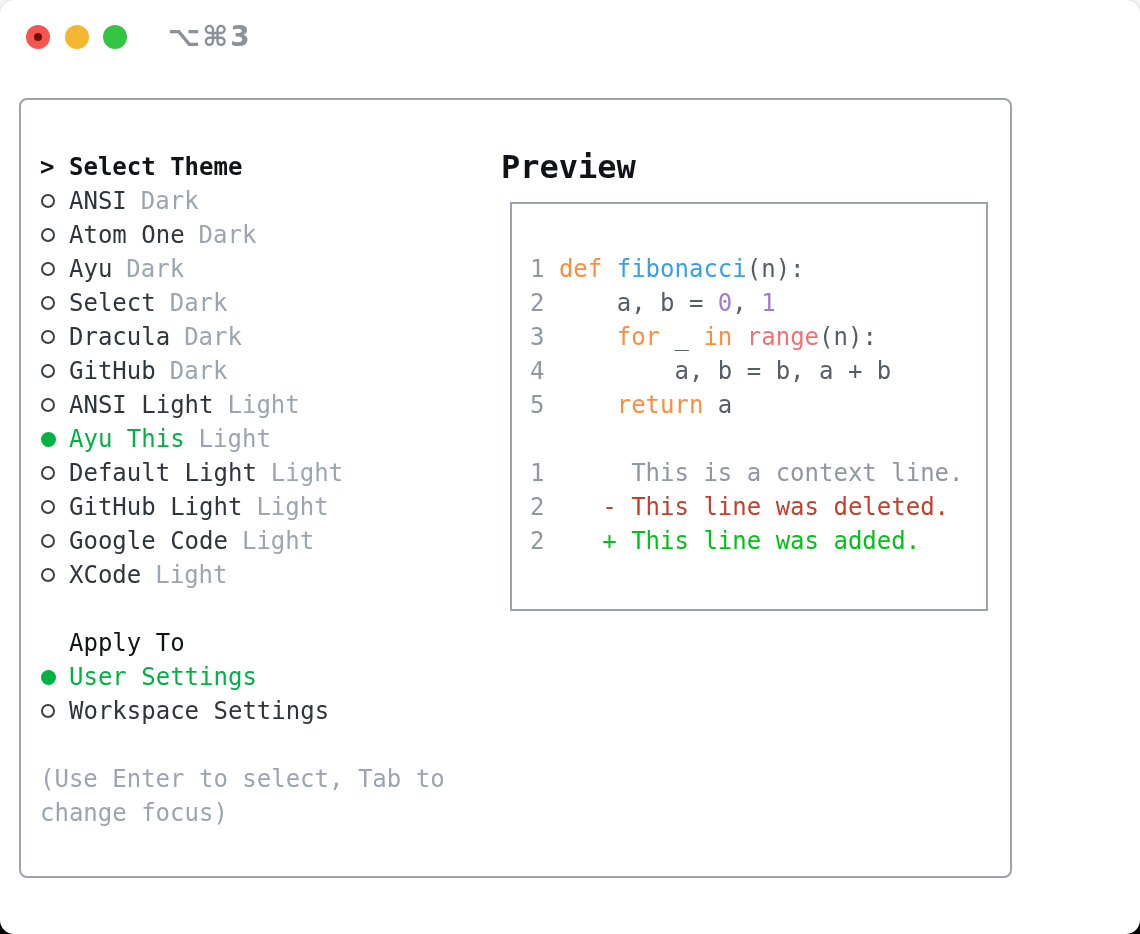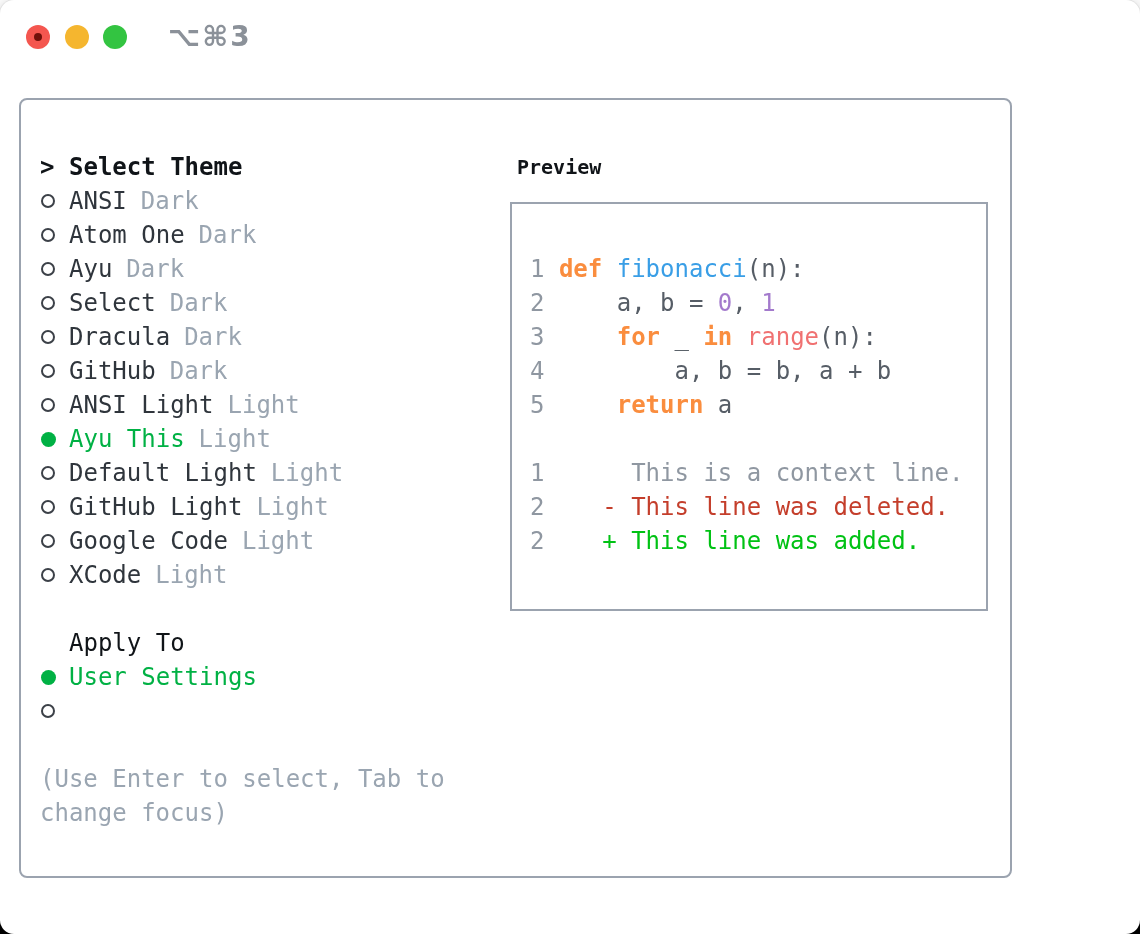--- a/index.html
+++ b/index.html
@@ -36,29 +36,29 @@
   .prompt{color:var(--ui_header);font-weight:bold;}
   .list-title{font-weight:bold;color:var(--ui_header);}
   .item-name{color:var(--ui_fg);}
   .item-name.sel{color:var(--ui_selected);}
   .suffix{color:var(--ui_muted);margin-left:14px;}
   .spacer{height:34px;}
   .apply-title{color:var(--ui_header);}
   .help{color:var(--ui_muted);height:34px;line-height:34px;white-space:pre;}
 
   
-  .preview-title{position:absolute;left:496px;top:50px;height:34px;line-height:34px;font-size:20px;
+  .preview-title{position:absolute;left:480px;top:50px;height:34px;line-height:34px;font-size:32px;
                  font-weight:bold;color:var(--ui_header);}
   .preview-box{position:absolute;left:489px;top:102px;width:478px;height:409px;border:2px solid var(--panel_border);
                box-sizing:border-box;background:#fff;}
   .code{position:absolute;left:18px;top:48px;font-size:24px;line-height:34px;white-space:pre;}
   .code-row{height:34px;}
   .seg-num{color:var(--code_num);}
   .seg-fg{color:var(--code_fg);}
-  .seg-kw{color:var(--code_kw);font-weight:bold;}
+  .seg-kw{color:var(--code_kw);}
   .seg-fn{color:var(--code_fn);}
   .seg-const{color:var(--code_const);}
   .seg-call{color:var(--code_call);}
   .seg-ctx{color:var(--code_ctx);}
   .seg-del{color:var(--code_del);}
   .seg-add{color:var(--code_add);text-align:right;}
 </style>
 </head>
 <body style="--traffic_red: #f4564f; --traffic_red_dot: #70100a; --traffic_yellow: #f5b62f; --traffic_green: #33c441; --titlebar_fg: #8b9199; --panel_border: #9ba3af; --ui_header: #101418; --ui_fg: #2f353c; --ui_muted: #9aa5b1; --ui_ring: #3c4148; --ui_selected: #00b144; --code_num: #8f97a1; --code_fg: #565d66; --code_kw: #fa8d3e; --code_fn: #399ee6; --code_const: #a37acc; --code_call: #f07171; --code_ctx: #8f97a1; --code_del: #c43e2b; --code_add: #00c214;">
 
@@ -97,21 +97,21 @@
         </div>
 
       <div class="spacer"></div>
 
       <div class="row">
         <span class="marker"></span><span class="apply-title">Apply To</span>
       </div>
 
       <div id="apply-options">
           <div class="row"><span class="marker"><span class="dot"></span></span><span class="item-name sel">User Settings</span></div>
-          <div class="row"><span class="marker"><span class="ring"></span></span></div>
+          <div class="row"><span class="marker"><span class="ring"></span></span><span class="item-name">Workspace Settings</span></div>
         </div>
 
       <div class="spacer"></div>
 
       <div class="help">(Use Enter to select, Tab to</div>
       <div class="help">change focus)</div>
     </div>
 
     <div class="preview-title">Preview</div>
 

